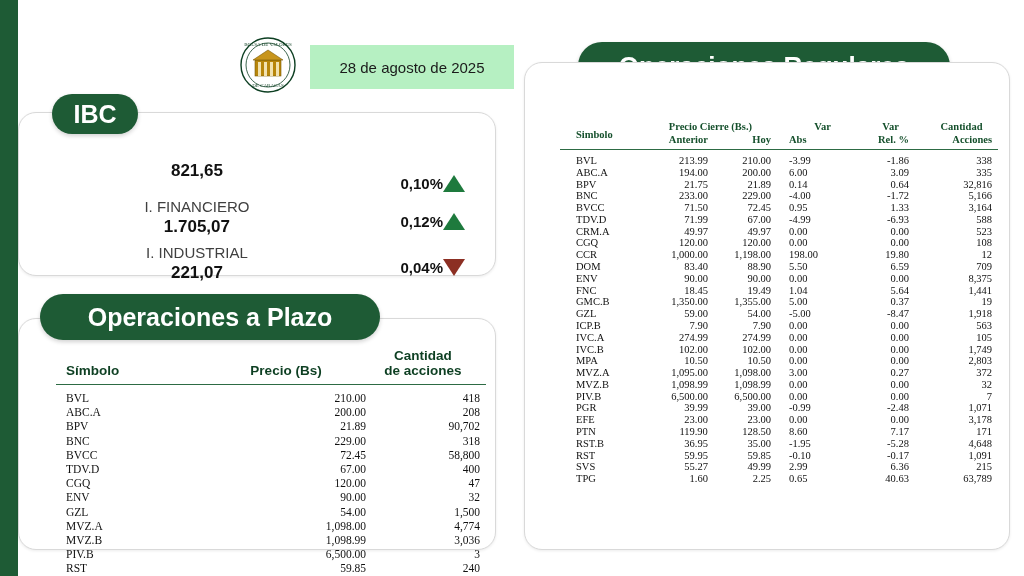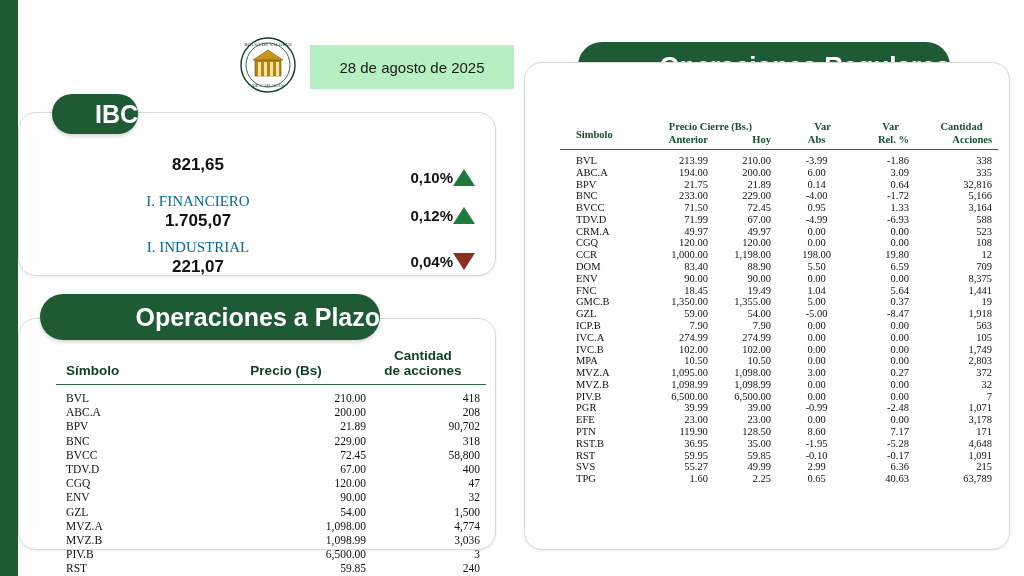--- a/index.html
+++ b/index.html
@@ -31,21 +31,21 @@
     position: absolute; left: 230px; top: 34px;
     width: 76px; height: 62px;
     display: flex; align-items: center; justify-content: center;
   }
   .logo svg { display:block; }
 
   
   .pill {
     background: #1e5b35;
     border-radius: 26px;
-    display: flex; align-items: center; justify-content: flex-end;
+    display: flex; align-items: center; justify-content: center;
     color: #fff;
     font-family: "Liberation Sans", sans-serif;
     font-weight: bold;
     box-shadow: 0 2px 4px rgba(0,0,0,0.18);
   }
   #pill-ibc {
     position: absolute; left: 52px; top: 94px;
     width: 86px; height: 40px; font-size: 25px;
   }
   #pill-plazo {
@@ -64,32 +64,32 @@
     border: 1px solid #d9d9d9;
     border-radius: 18px;
     box-shadow: 0 1px 3px rgba(0,0,0,0.08);
   }
   #card-ibc   { left: 18px; top: 112px; width: 478px; height: 164px; }
   #card-plazo { left: 18px; top: 318px; width: 478px; height: 232px; }
   #card-reg   { left: 524px; top: 62px; width: 486px; height: 488px; }
 
   
   .ibc-rows {
-    position: absolute; left: 18px; top: 120px;
+    position: absolute; left: 18px; top: 126px;
     width: 478px; height: 150px;
-    padding: 16px 21px 0 30px;
+    padding: 16px 31px 0 30px;
   }
   .ibc-row {
     display: flex; align-items: flex-start; justify-content: space-between;
     margin-bottom: 4px;
   }
   .ibc-left { text-align: center; width: 300px; }
   .ibc-name {
-    font-family: Liberation Serif, serif;
-    font-size: 15px; color: #0369a1; line-height: 18px;
+    font-family: Liberation Sans, sans-serif;
+    font-size: 15px; color: #404040; line-height: 18px;
   }
   .ibc-value {
     font-family: "Liberation Sans", sans-serif;
     font-weight: bold; font-size: 17px; color: #111; line-height: 22px;
   }
   .ibc-right {
     display: flex; align-items: flex-start; gap: 0;
     padding-top: 2px; width: 120px; justify-content: flex-end; margin-top: 13px;
   }
   .ibc-pct {
@@ -134,21 +134,21 @@
   .tbl-reg .grp { text-align: center; }
   .tbl-reg thead tr.sub th { padding-bottom: 4px; }
   .tbl-reg thead { border-bottom: 1.5px solid #2d6b44; }
   .tbl-reg td {
     font-family: "Liberation Serif", serif;
     font-size: 10.5px; color: #111; padding: 0.4px 0;
   }
   .tbl-reg .r-sym { text-align: left; width: 74px; padding-left: 16px; }
   .tbl-reg .r-ant { text-align: right; width: 80px; }
   .tbl-reg .r-hoy { text-align: right; width: 84px; padding-right: 18px;}
-  .tbl-reg .r-abs { text-align: center; width: 70px; padding-right: 12px;}
+  .tbl-reg .r-abs { text-align: left; width: 70px; padding-right: 12px;}
   .tbl-reg .r-rel { text-align: right; width: 72px; padding-right: 16px;}
   .tbl-reg .r-cant{ text-align: right; width: 76px; padding-right: 6px;}
   .tbl-reg tbody tr:first-child td { padding-top: 5px; }
 </style>
 </head>
 <body>
 
 <div class="left-bar"></div>
 
 <div class="logo">

